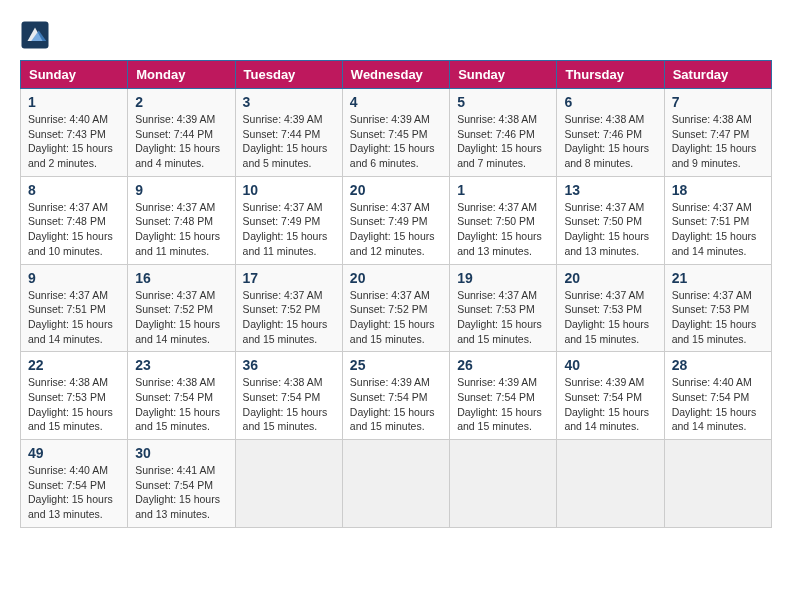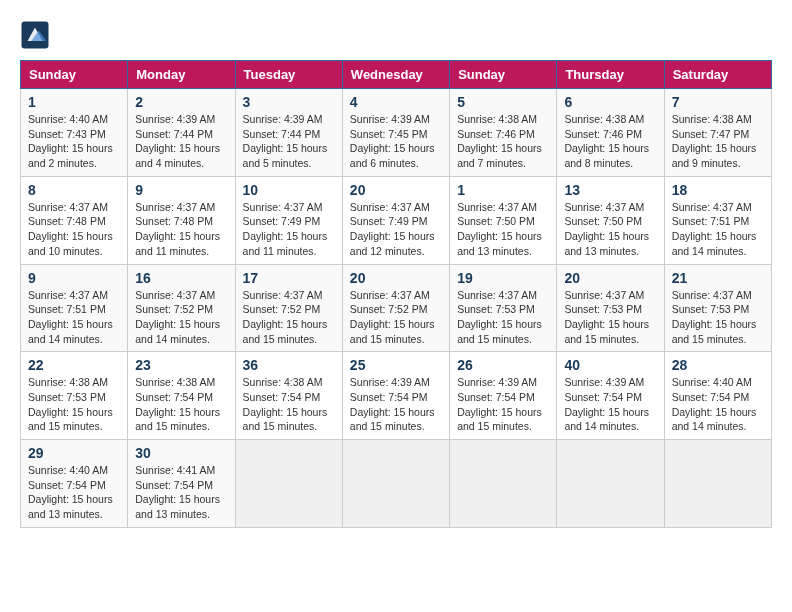--- a/index.html
+++ b/index.html
@@ -236,21 +236,21 @@
           <span class="day-number">40</span>
           <div class="day-info">Sunrise: 4:39 AM<br>Sunset: 7:54 PM<br>Daylight: 15 hours<br>and 14 minutes.</div>
         </td>
         <td>
           <span class="day-number">28</span>
           <div class="day-info">Sunrise: 4:40 AM<br>Sunset: 7:54 PM<br>Daylight: 15 hours<br>and 14 minutes.</div>
         </td>
       </tr>
       <tr>
         <td>
-          <span class="day-number">29</span>
+          <span class="day-number">49</span>
           <div class="day-info">Sunrise: 4:40 AM<br>Sunset: 7:54 PM<br>Daylight: 15 hours<br>and 13 minutes.</div>
         </td>
         <td>
           <span class="day-number">30</span>
           <div class="day-info">Sunrise: 4:41 AM<br>Sunset: 7:54 PM<br>Daylight: 15 hours<br>and 13 minutes.</div>
         </td>
         <td class="empty-cell"></td>
         <td class="empty-cell"></td>
         <td class="empty-cell"></td>
         <td class="empty-cell"></td>

